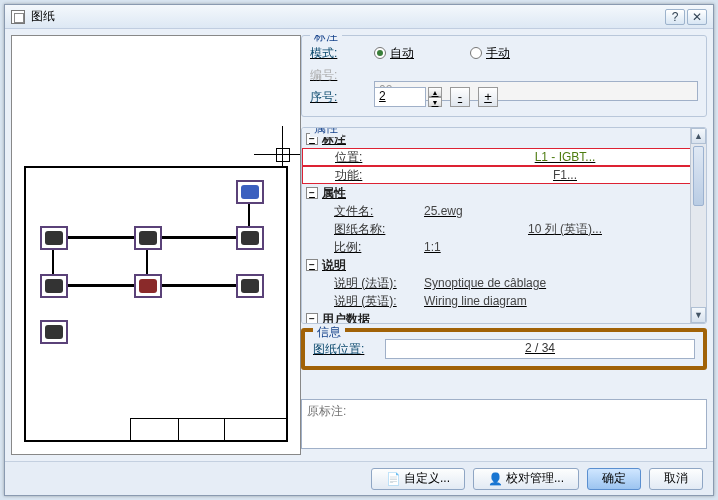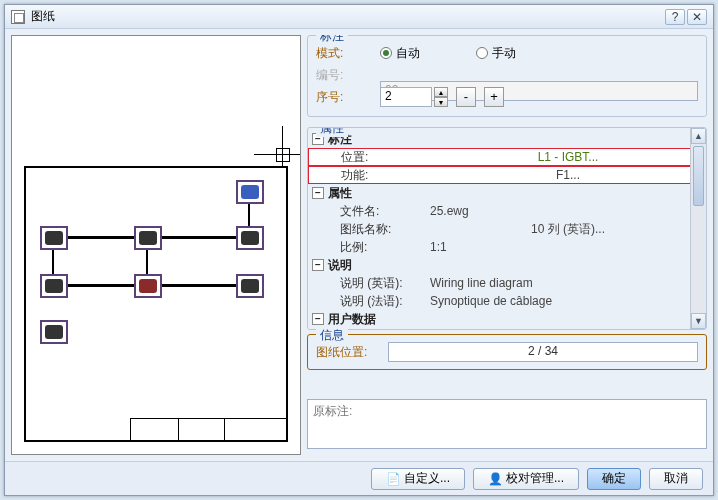--- a/index.html
+++ b/index.html
@@ -3,42 +3,42 @@
 <meta charset="utf-8">
 <style>
 * { box-sizing: border-box; margin: 0; padding: 0; font-family: "Microsoft YaHei", Tahoma, sans-serif; font-size: 12px; }
 body { background: #d8e4f0; padding: 4px; }
 .window { width: 710px; height: 492px; background: #eaf0f8; border: 1px solid #8a9ab0; box-shadow: 0 0 3px rgba(0,0,0,.3); display: flex; flex-direction: column; }
 .titlebar { height: 24px; background: linear-gradient(#f4f8fc,#dde8f4); border-bottom: 1px solid #c0cde0; display: flex; align-items: center; padding: 0 6px; }
 .titlebar .icon { width: 14px; height: 14px; margin-right: 6px; border: 1px solid #777; background: #fff; position: relative; }
 .titlebar .icon:before { content:""; position:absolute; left:2px; top:2px; width:8px; height:8px; border:1px solid #888;}
 .titlebar .spacer { flex: 1; }
 .titlebar .wbtn { width: 20px; height: 16px; margin-left: 2px; border: 1px solid #9db3cc; background: linear-gradient(#fff,#d8e6f4); border-radius: 2px; display:flex; align-items:center; justify-content:center; color:#345; cursor:pointer;}
-.body { flex: 1; display: flex; gap: 6px; padding: 6px; overflow: hidden; }
+.body { flex: 1; display: flex; padding: 6px; overflow: hidden; text-decoration: underline; }
 .preview-pane { width: 290px; display:flex; flex-direction:column; }
 .preview { flex:1; border: 1px solid #888; background: #fff; position: relative; overflow: hidden; }
 .sheet { position:absolute; left:12px; top:130px; right:12px; bottom:12px; border:2px solid #000; background:#fff;}
 .titleblk { position:absolute; right:0; bottom:0; width:60%; height:22px; border-top:1px solid #000; border-left:1px solid #000;}
 .titleblk:before{content:"";position:absolute;left:30%;top:0;bottom:0;border-left:1px solid #000;}
 .titleblk:after{content:"";position:absolute;left:60%;top:0;bottom:0;border-left:1px solid #000;}
 .cursor { position:absolute; right:8px; top:110px; width:18px; height:18px;}
 .cursor:before{content:"";position:absolute;left:8px;top:-20px;width:1px;height:60px;background:#000;}
 .cursor:after{content:"";position:absolute;top:8px;left:-20px;height:1px;width:50px;background:#000;}
 .cursor .sq{position:absolute;width:14px;height:14px;border:1px solid #000;left:2px;top:2px;}
 .comp { position:absolute; width:28px; height:24px; border:2px solid #5a4178; background:#fff; }
 .comp.blue .inner{background:#3a5fbf;}
 .comp.dark .inner{background:#333;}
 .comp.red .inner{background:#8a2a2a;}
 .comp .inner{position:absolute;left:3px;top:3px;right:3px;bottom:3px;border-radius:3px;}
 .wire{position:absolute;background:#000;height:3px;}
 .right-pane { flex:1; display:flex; flex-direction:column; gap:4px; overflow:hidden;}
 .group { border:1px solid #b9c7da; border-radius:3px; padding:6px 8px 8px; position:relative; background:#eaf0f8;}
 .group > .legend { position:absolute; top:-8px; left:8px; background:#eaf0f8; padding:0 4px; color:#15428b;}
 .row { display:flex; align-items:center; height:22px; gap:8px;}
-.row .lbl { width:56px; color:#a16207;}
+.row .lbl { width:56px; color:#0c4a6e;}
 .row .lbl.dim { color:#aaa;}
 .radio { display:flex; align-items:center; gap:4px; cursor:pointer;}
 .radio .dot{width:12px;height:12px;border:1px solid #777;border-radius:50%;background:#fff;display:flex;align-items:center;justify-content:center;}
 .radio.sel .dot:after{content:"";width:6px;height:6px;background:#3a7f3a;border-radius:50%;}
 .textfield { flex:1; height:20px; border:1px solid #a0b0c8; background:#fff; padding:1px 4px; color:#333;}
 .textfield.dim{background:#f4f4f4;color:#999;margin-top:32px;}
 .spinner{display:flex;align-items:center;gap:2px;}
 .spinner .nf{width:52px;height:20px;border:1px solid #a0b0c8;background:#fff;padding:1px 4px;}
 .spud{display:flex;flex-direction:column;}
 .spud button{width:14px;height:10px;border:1px solid #999;background:linear-gradient(#fff,#ddd);font-size:7px;line-height:7px;cursor:pointer;}
@@ -48,21 +48,21 @@
 .scrollbar .thumb{position:absolute;left:2px;right:2px;top:2px;height:60px;background:linear-gradient(#dfe8f4,#b9cce4);border:1px solid #9cb2d0;border-radius:2px;}
 .scrollbar .arr{position:absolute;left:0;right:0;height:16px;display:flex;align-items:center;justify-content:center;background:linear-gradient(#f4f8fc,#d8e2ee);border:1px solid #b0c0d4;color:#456;font-size:9px;cursor:pointer;}
 .tree-row{display:flex;align-items:center;height:18px;padding-left:4px;}
 .tree-row .tw{width:12px;height:12px;border:1px solid #888;background:#fff;display:flex;align-items:center;justify-content:center;font-size:10px;line-height:10px;margin-right:4px;cursor:pointer;}
 .tree-row.hdr{font-weight:bold;color:#222;}
 .tree-row.sub{padding-left:32px;}
 .tree-row.sub .k{width:90px;color:#333;}
 .tree-row.sub .v{flex:1;color:#444;text-align:center;}
 .tree-row.hl{border:1px solid #d23; background:#fff;}
 .tree-row.hl:first-of-type{border-bottom:none;}
-.info-group{border:1px solid #a16207;border-radius:3px;padding:6px 8px;position:relative;}
+.info-group{border:4px solid #a16207;border-radius:3px;padding:6px 8px;position:relative;}
 .info-group .legend{position:absolute;top:-8px;left:8px;background:#eaf0f8;padding:0 4px;color:#15428b;}
 .footer{height:34px;border-top:1px solid #c4d0e0;display:flex;align-items:center;justify-content:flex-end;gap:8px;padding:0 10px;background:#e6edf6;}
 .btn{height:22px;padding:0 14px;border:1px solid #8fa6c4;background:linear-gradient(#fdfefe,#e2eaf4);border-radius:3px;cursor:pointer;display:flex;align-items:center;gap:4px;}
 .btn.primary{background:linear-gradient(#cfe6ff,#9cc4f0);border-color:#5a8fd0;}
 .ico16{width:14px;height:14px;display:inline-block;}
 .props-wrap{flex:1;border:1px solid #b9c7da;border-radius:3px;position:relative;overflow:hidden;}
 .props-legend{position:absolute;top:-8px;left:8px;background:#eaf0f8;padding:0 4px;color:#15428b;z-index:2;}
 .original{height:56px;margin-top:25px;}
 .original textarea{width:100%;height:50px;border:1px solid #a0b0c8;background:#fff;resize:none;padding:3px 5px;}
 </style>
@@ -183,26 +183,26 @@
             </div>
           <div class="tree-row sub">
               <span class="k">比例:</span>
               <span class="v" style="text-align:left">1:1</span>
             </div>
           <div class="tree-row hdr">
               <span class="tw">−</span>
               <span>说明</span>
             </div>
           <div class="tree-row sub">
+              <span class="k">说明 (法语):</span>
+              <span class="v" style="text-align:left">Synoptique de câblage</span>
+            </div>
+          <div class="tree-row sub">
               <span class="k">说明 (英语):</span>
               <span class="v" style="text-align:left">Wiring line diagram</span>
-            </div>
-          <div class="tree-row sub">
-              <span class="k">说明 (法语):</span>
-              <span class="v" style="text-align:left">Synoptique de câblage</span>
             </div>
           <div class="tree-row hdr">
               <span class="tw">−</span>
               <span>用户数据</span>
             </div>
           <div class="tree-row sub">
               <span class="k">用户数据 1:</span>
               <span class="v"></span>
             </div>
 

